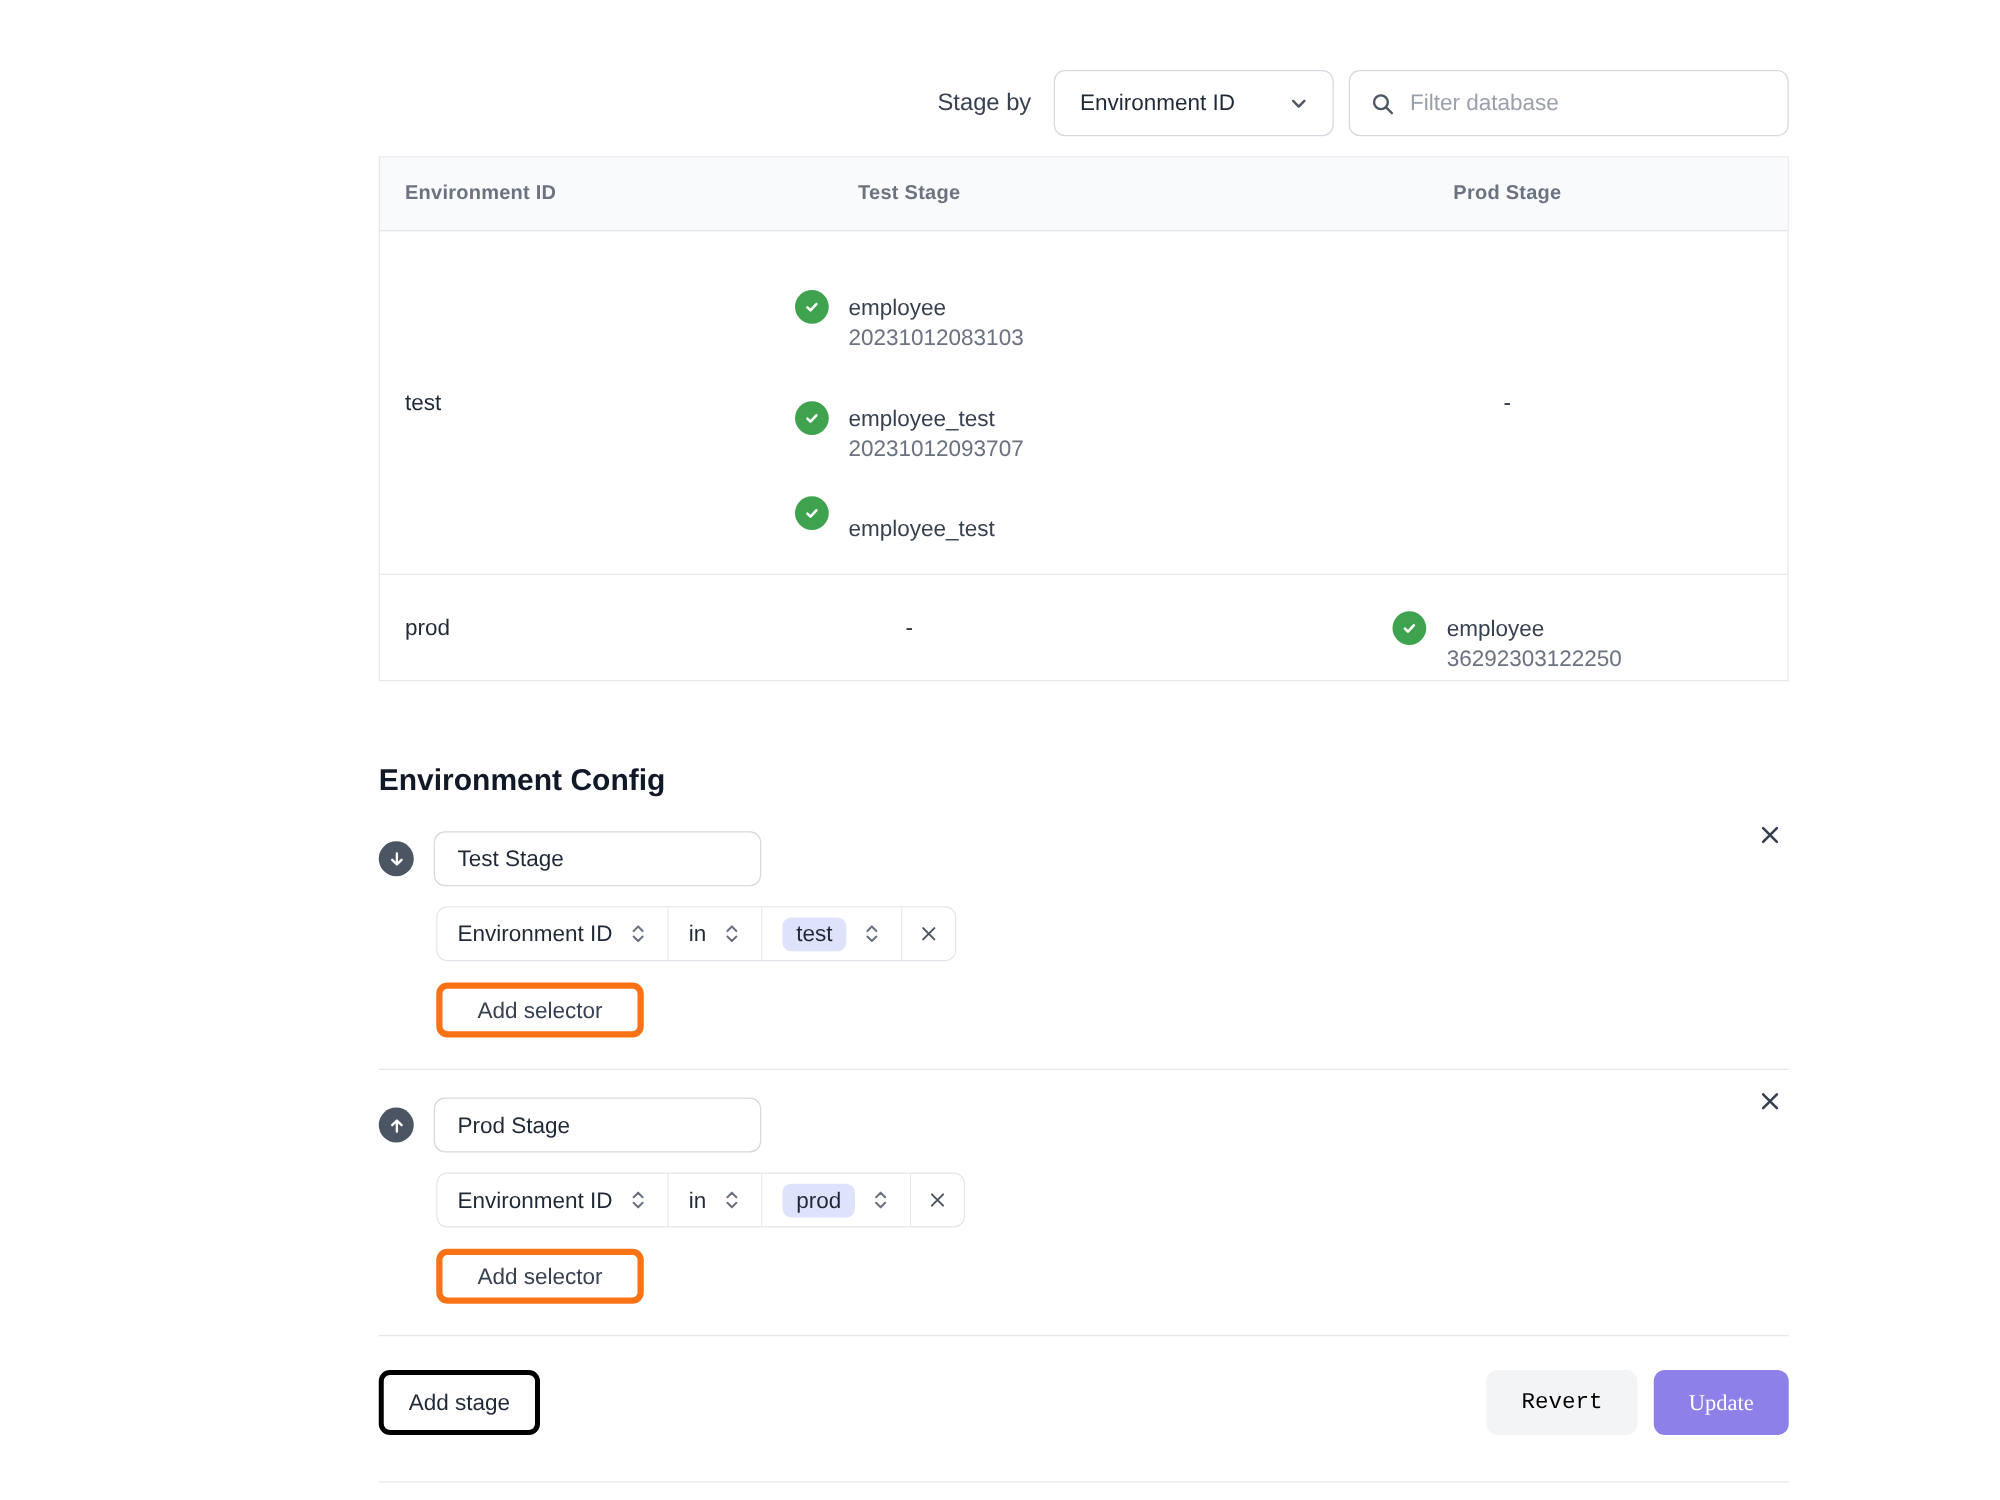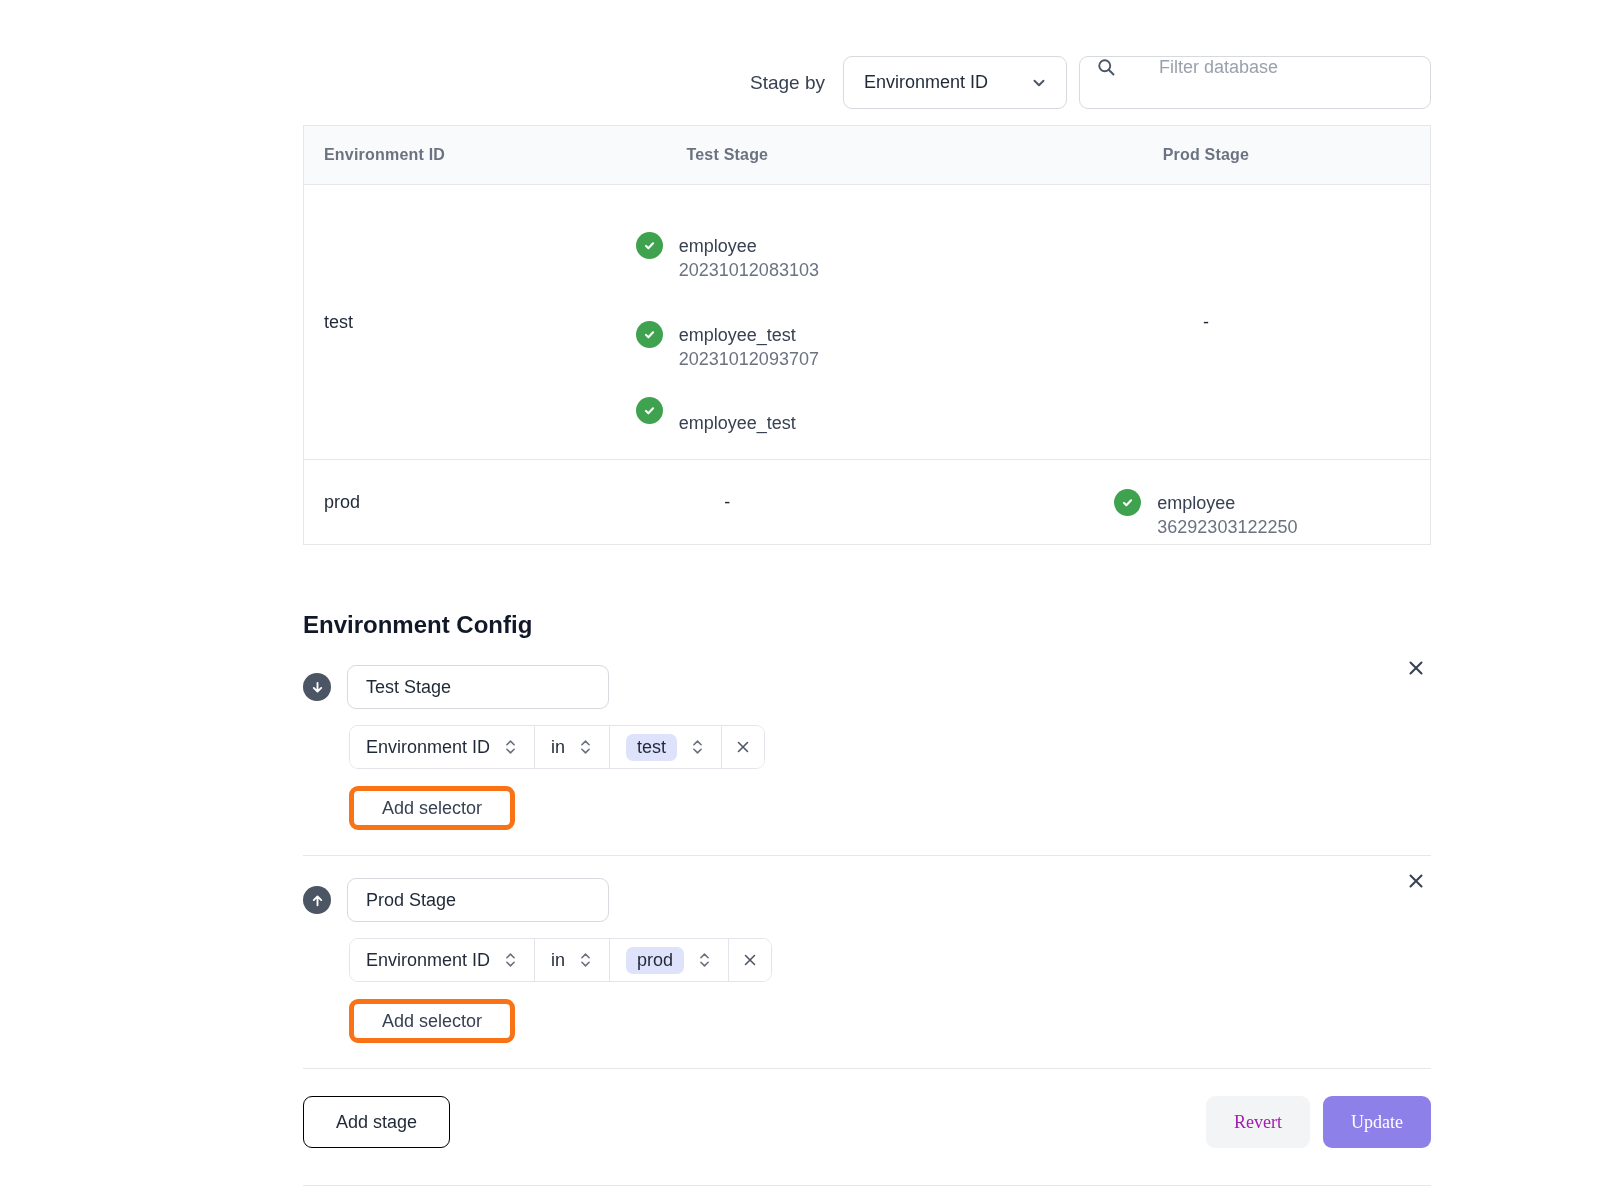--- a/index.html
+++ b/index.html
@@ -9,21 +9,21 @@
 
   h1.page-title { font-size: 24px; font-weight: 700; color: #111827; letter-spacing: .2px; }
 
   
   .toolbar { margin-top: 34px; display: flex; justify-content: flex-end; align-items: center; }
   .groupby-label { font-size: 19px; color: #374151; margin-right: 18px; }
   .select-box { width: 224px; height: 53px; border: 1px solid #d6d9de; border-radius: 9px;
     display: flex; align-items: center; justify-content: space-between; padding: 0 18px 0 20px;
     font-size: 18px; color: #1f2937; background: #fff; cursor: pointer; }
   .search-box { width: 352px; height: 53px; border: 1px solid #d6d9de; border-radius: 9px;
-    display: flex; align-items: flex-start; padding: 0 16px; margin-left: 12px; background: #fff; gap: 31px; }
+    display: flex; align-items: center; padding: 0 16px; margin-left: 12px; background: #fff; }
   .search-box input { border: none; outline: none; font-size: 18px; color: #1f2937; width: 100%;
     margin-left: 12px; font-family: "Liberation Sans", sans-serif; }
   .search-box input::placeholder { color: #9aa1ac; }
 
   
   .pipeline-table { margin-top: 16px; border: 1px solid #e5e7eb; }
   .t-grid { display: grid; grid-template-columns: 15% 45.2% 39.8%; }
   .t-head { background: #f9fafb; border-bottom: 1px solid #e5e7eb; height: 59px; align-items: center; }
   .t-head .th { font-size: 16px; font-weight: 600; color: #6b7280; letter-spacing: .2px; }
   .th.first { padding-left: 20px; text-align: left; }
@@ -61,25 +61,25 @@
   .sel-remove { display: flex; align-items: center; justify-content: center; padding: 0 12px;
     border-right: none; background: #fff; border: none; cursor: pointer; }
   .add-selector-btn { display: block; margin: 17px 0 0 46px; height: 44px; padding: 0 28px;
     background: #fff; border: 5px solid #f97316; border-radius: 9px; font-size: 18px; color: #374151;
     font-family: "Liberation Sans", sans-serif; cursor: pointer; }
   .divider { border: none; border-top: 1px solid #e5e7eb; margin-top: 25px; }
   .stage-block + .divider + .stage-block { margin-top: 22px; }
 
   
   .footer { margin-top: 27px; display: flex; align-items: center; }
-  .add-stage-btn { height: 52px; padding: 0 32px; background: #fff; border: 1px solid #000000;
+  .add-stage-btn { height: 52px; padding: 0 20px; background: #fff; border: 4px solid #000000;
     border-radius: 9px; font-size: 18px; color: #1f2937; font-family: "Liberation Sans", sans-serif; cursor: pointer; }
   .footer-right { margin-left: auto; display: flex; gap: 13px; }
   .revert-btn { height: 52px; padding: 0 28px; background: #f3f4f6; border: none; border-radius: 9px;
-    font-size: 18px; color: #a21caf; font-family: Liberation Serif, serif; cursor: default; }
+    font-size: 18px; color: #000000; font-family: Liberation Mono, monospace; cursor: default; }
   .update-btn { height: 52px; padding: 0 28px; background: #8d80e8; border: none; border-radius: 9px;
     font-size: 18px; font-weight: 500; color: #ffffff; font-family: Liberation Serif, serif; cursor: pointer; }
   .bottom-divider { border: none; border-top: 1px solid #e5e7eb; margin-top: 37px; }
 </style>
 </head>
 <body>
 
 <div class="container">
 
 

